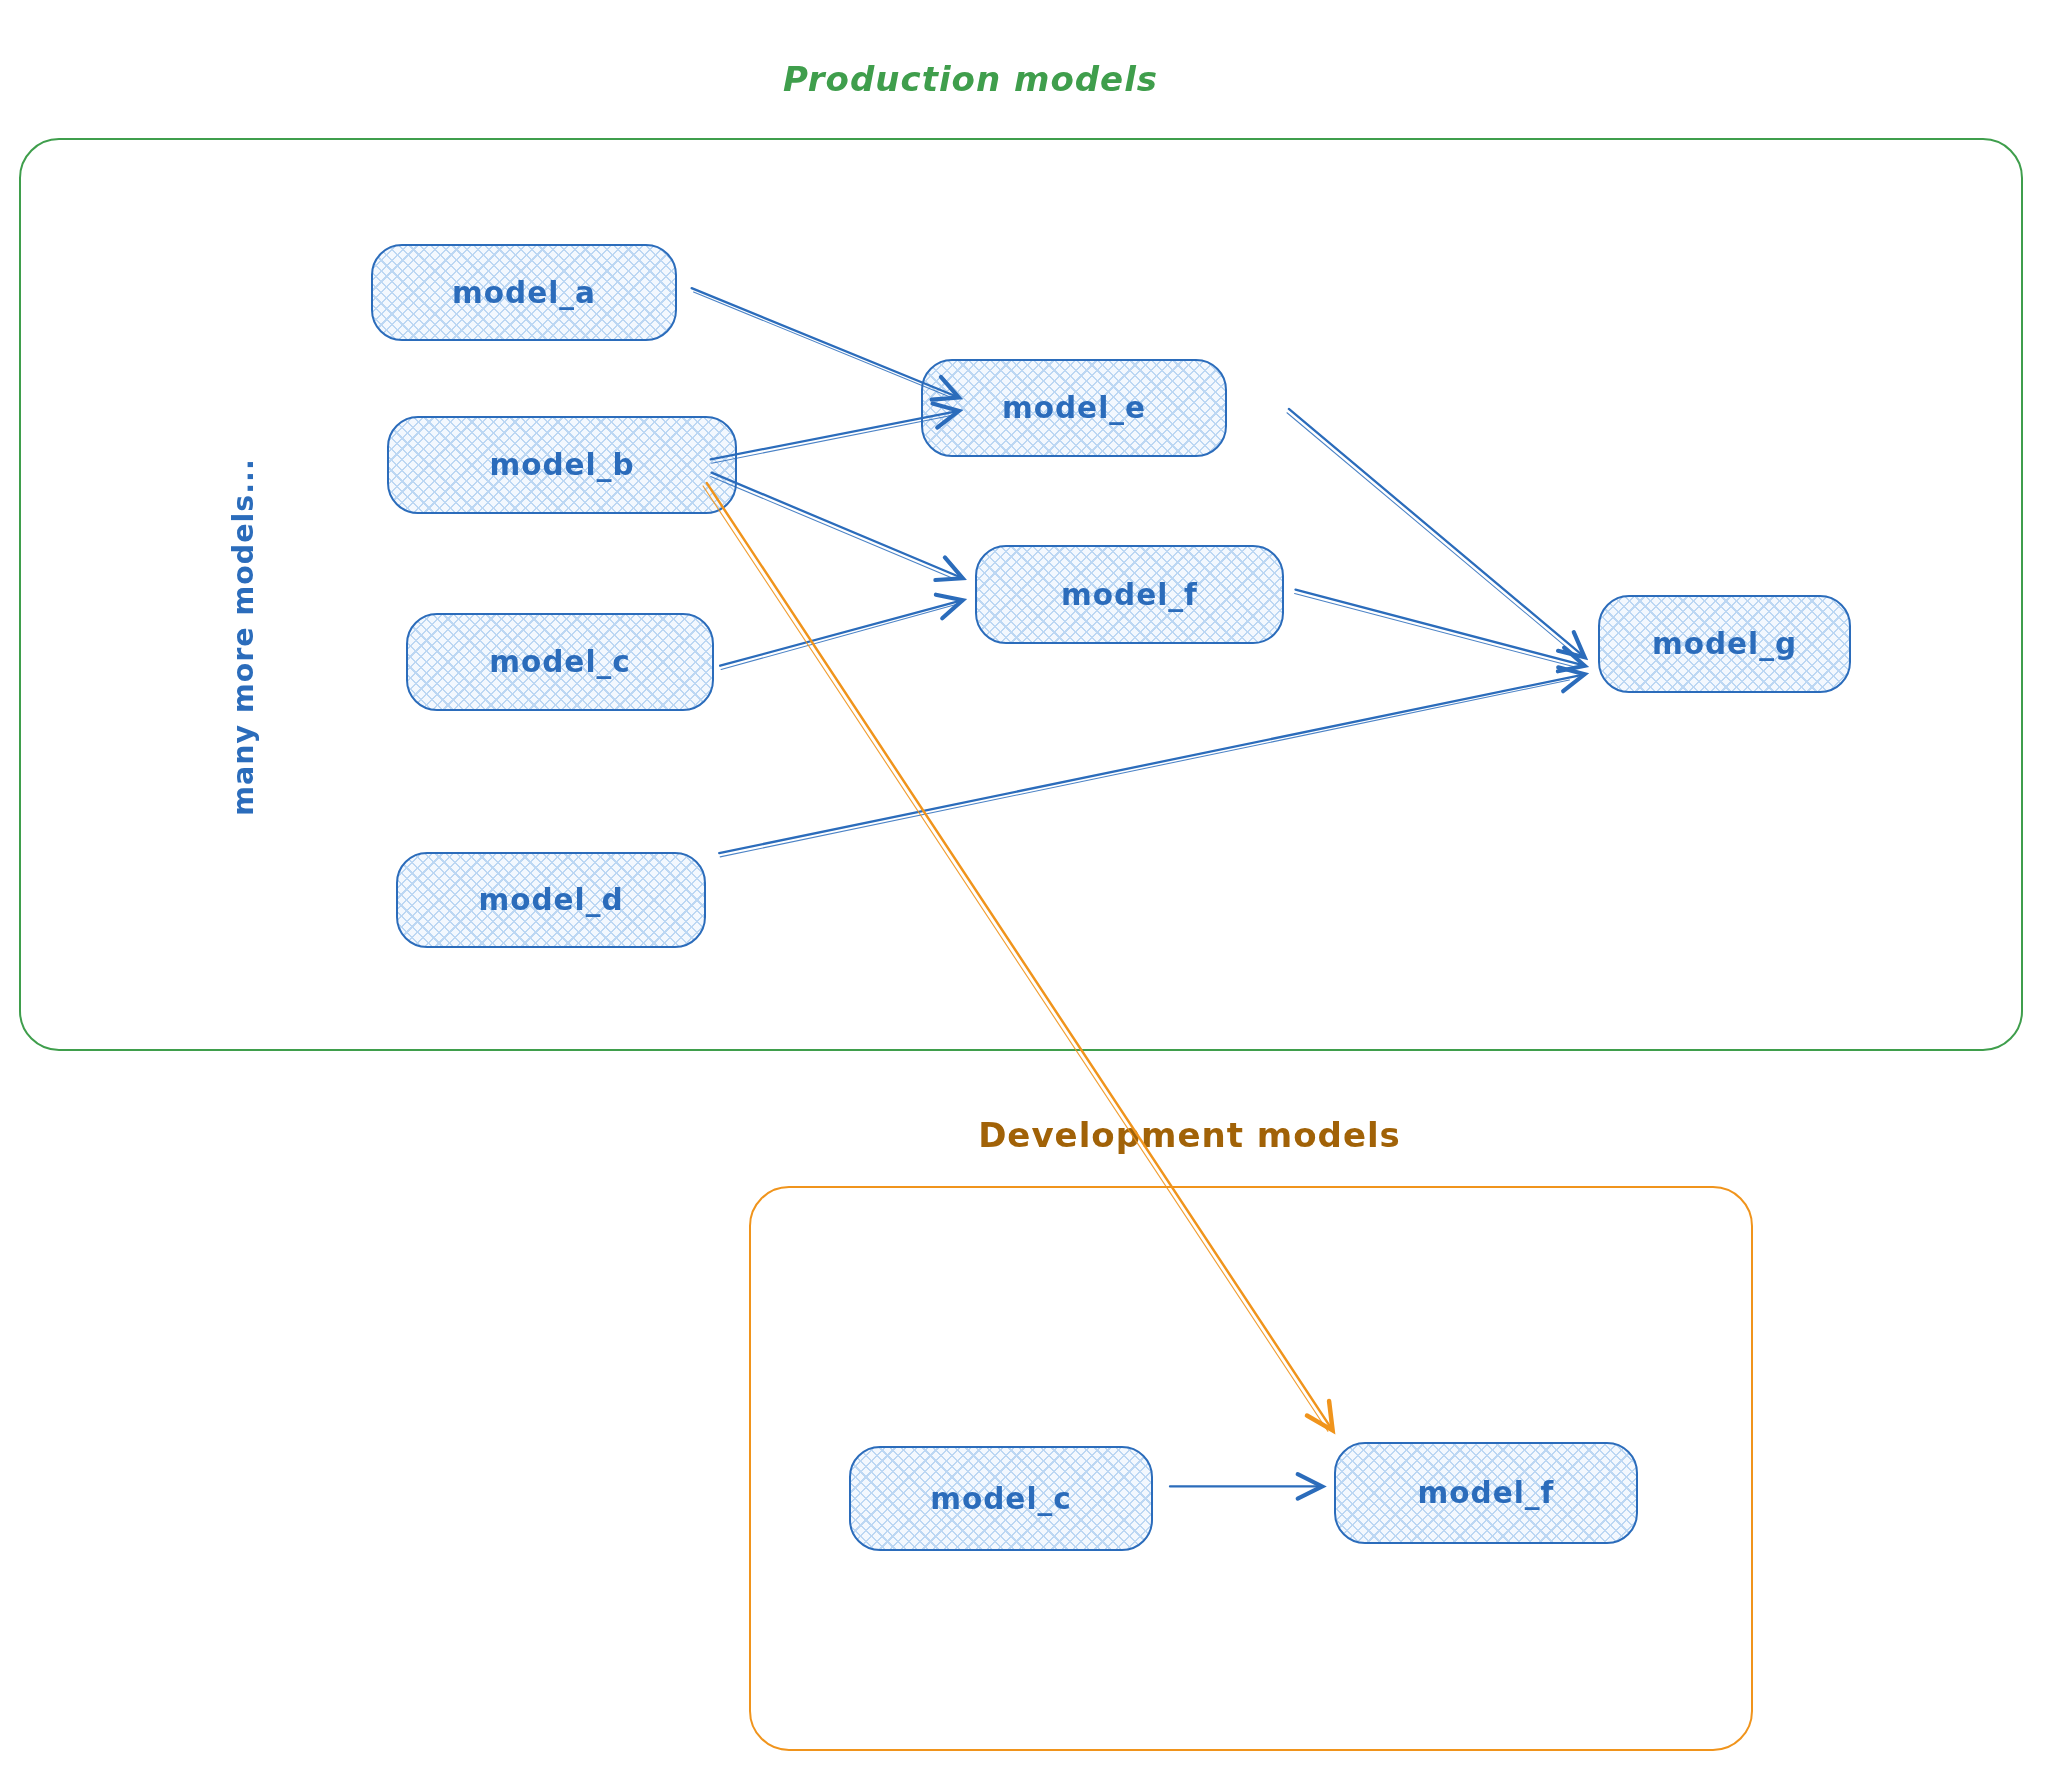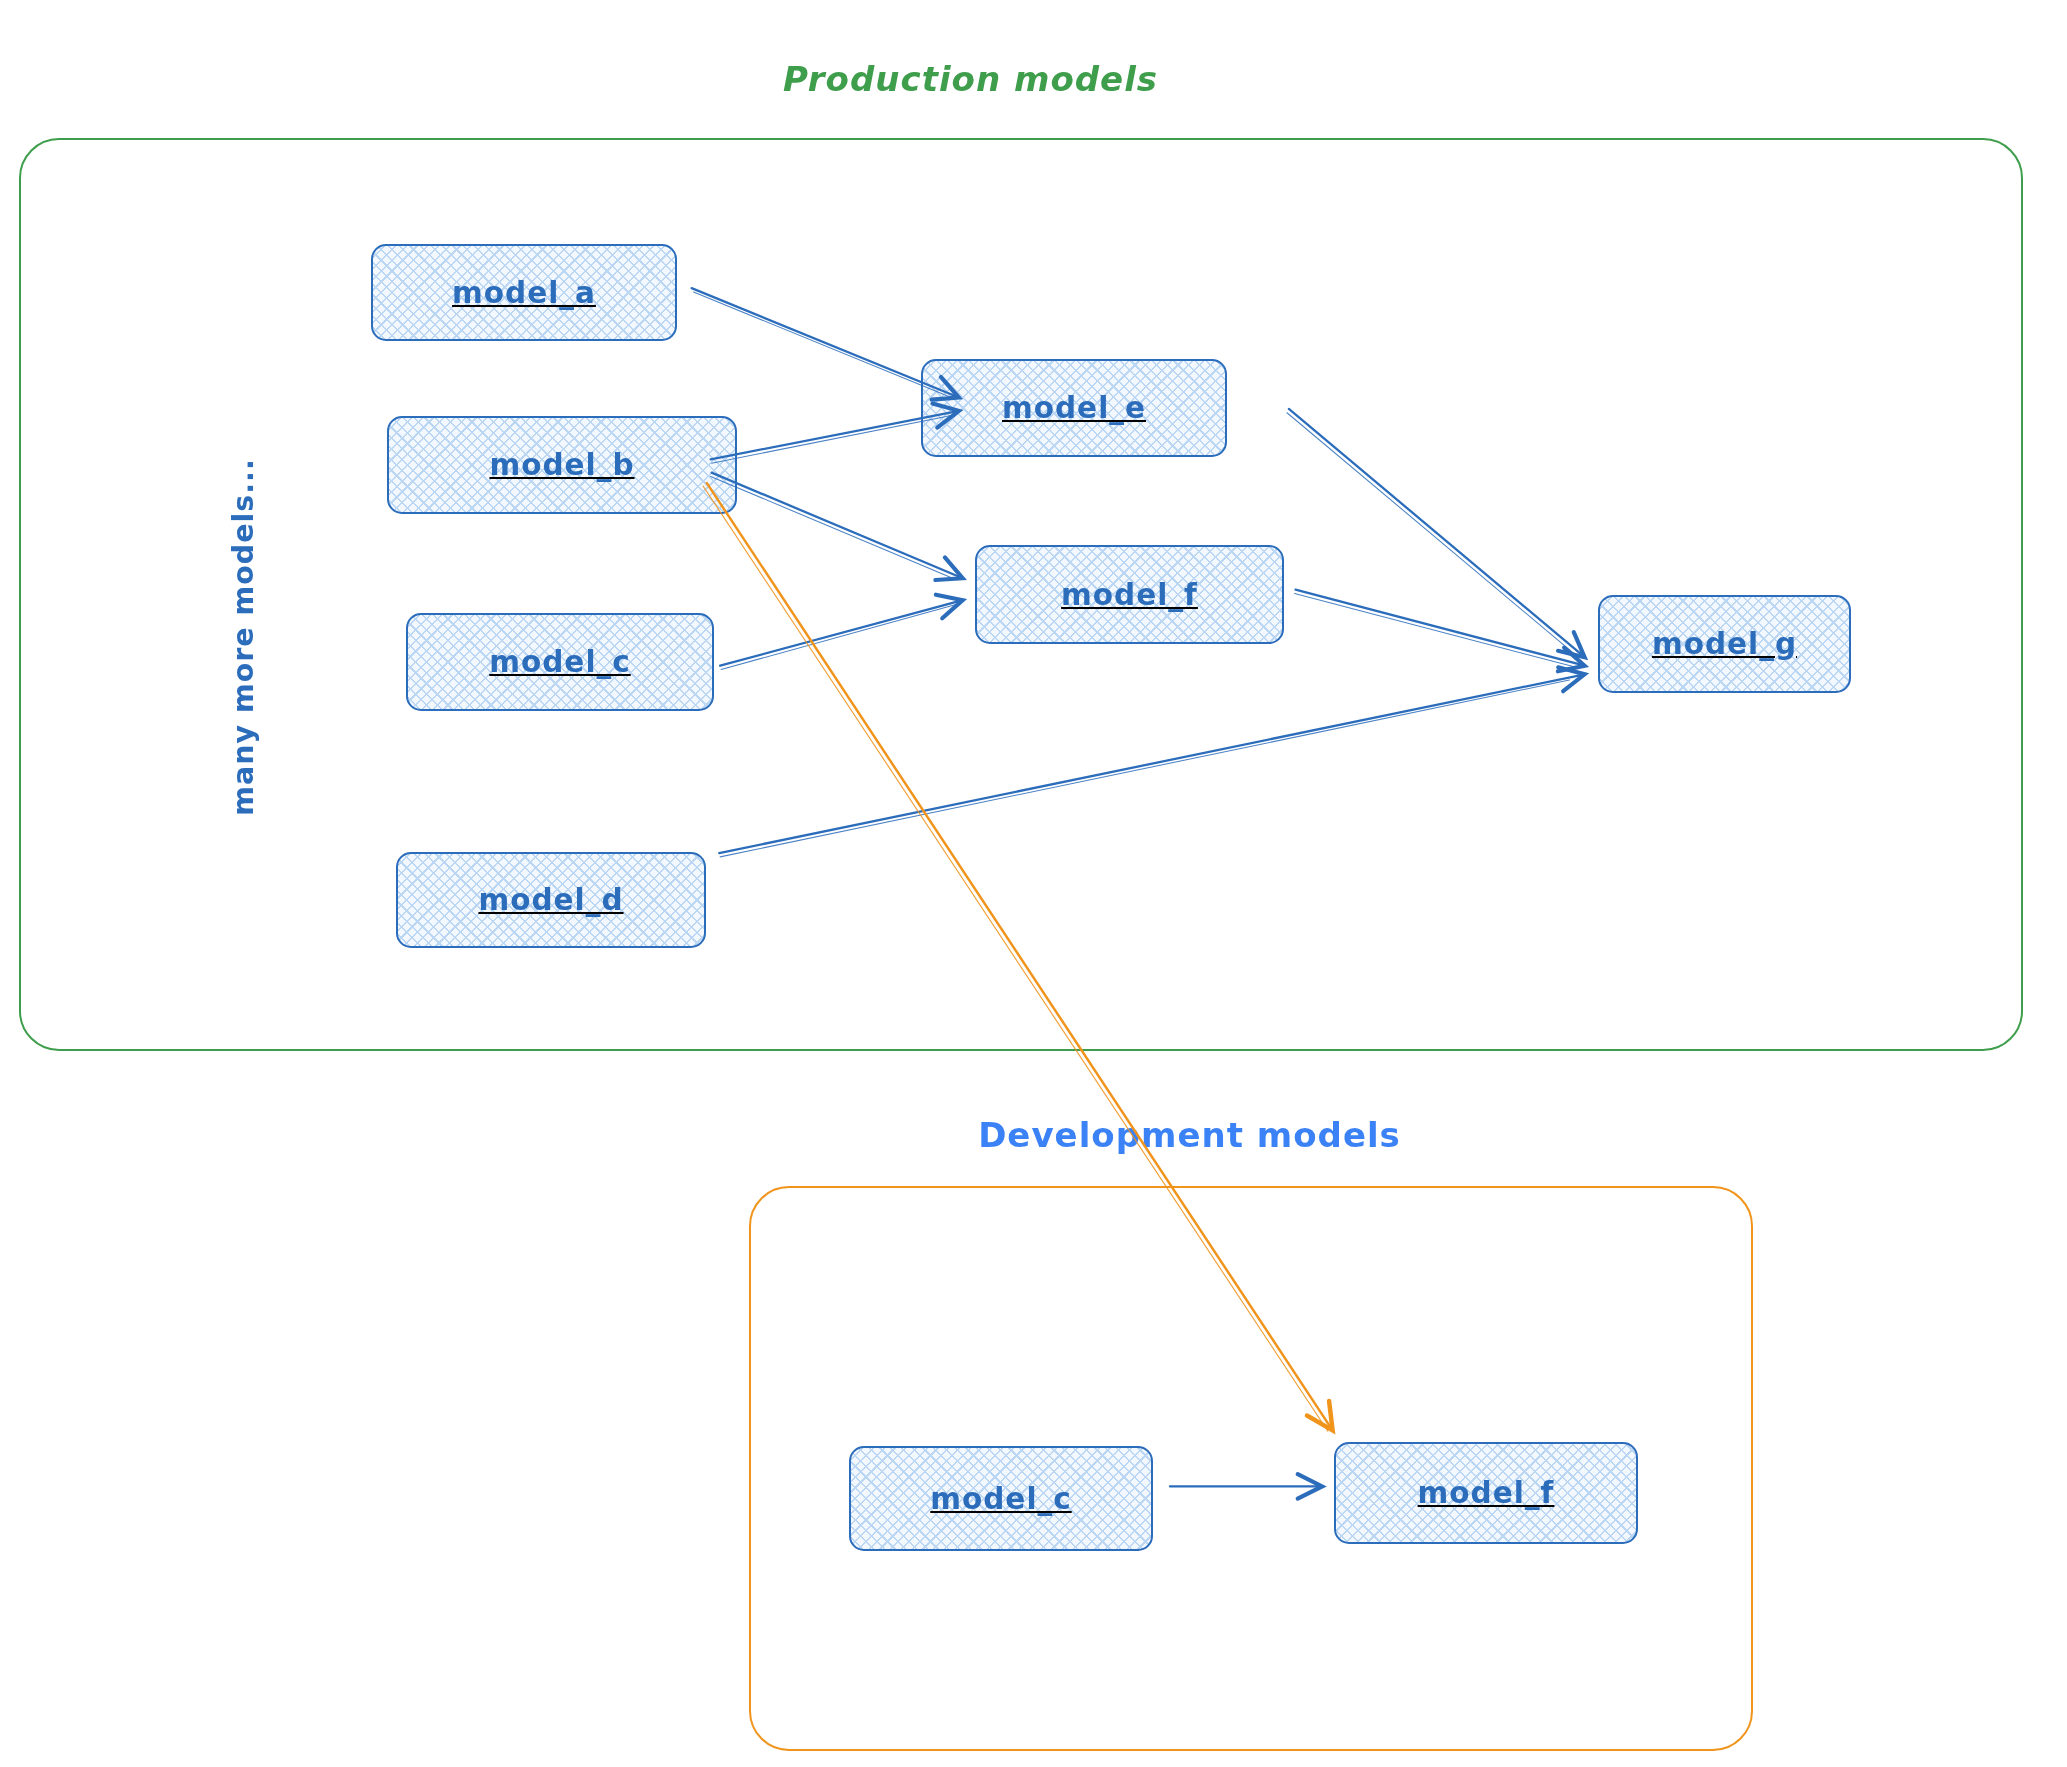--- a/index.html
+++ b/index.html
@@ -38,36 +38,35 @@
     letter-spacing: 1px;
     white-space: nowrap;
   }
   .frame-title.production-title {
     left: 609px; top: 59px; width: 723px;
     color: #3f9e4c;
     font-style: italic;
   }
   .frame-title.development-title {
     left: 904px; top: 1115px; width: 571px;
-    color: #3b82f6;
+    color: #a16207;
   }
   .node {
     position: absolute;
     box-sizing: border-box;
     border: 2.9px solid #2b6cbb;
-    border-radius: 15px;
+    border-radius: 31px;
     display: flex;
     align-items: center;
     justify-content: center;
     background-color: #f3f8fe;
     background-image:
       repeating-linear-gradient(45deg,  #bcd7f3 0px, #bcd7f3 1.5px, transparent 1.5px, transparent 7.6px),
       repeating-linear-gradient(135deg, #bcd7f3 0px, #bcd7f3 1.5px, transparent 1.5px, transparent 7.6px);
     z-index: 2;
-    text-decoration: underline;
   }
   .node-label {
     color: #2b6cbb;
     font-size: 29.5px;
     font-weight: 600;
     letter-spacing: 1px;
     white-space: nowrap;
   }
   .side-note {
     position: absolute;

